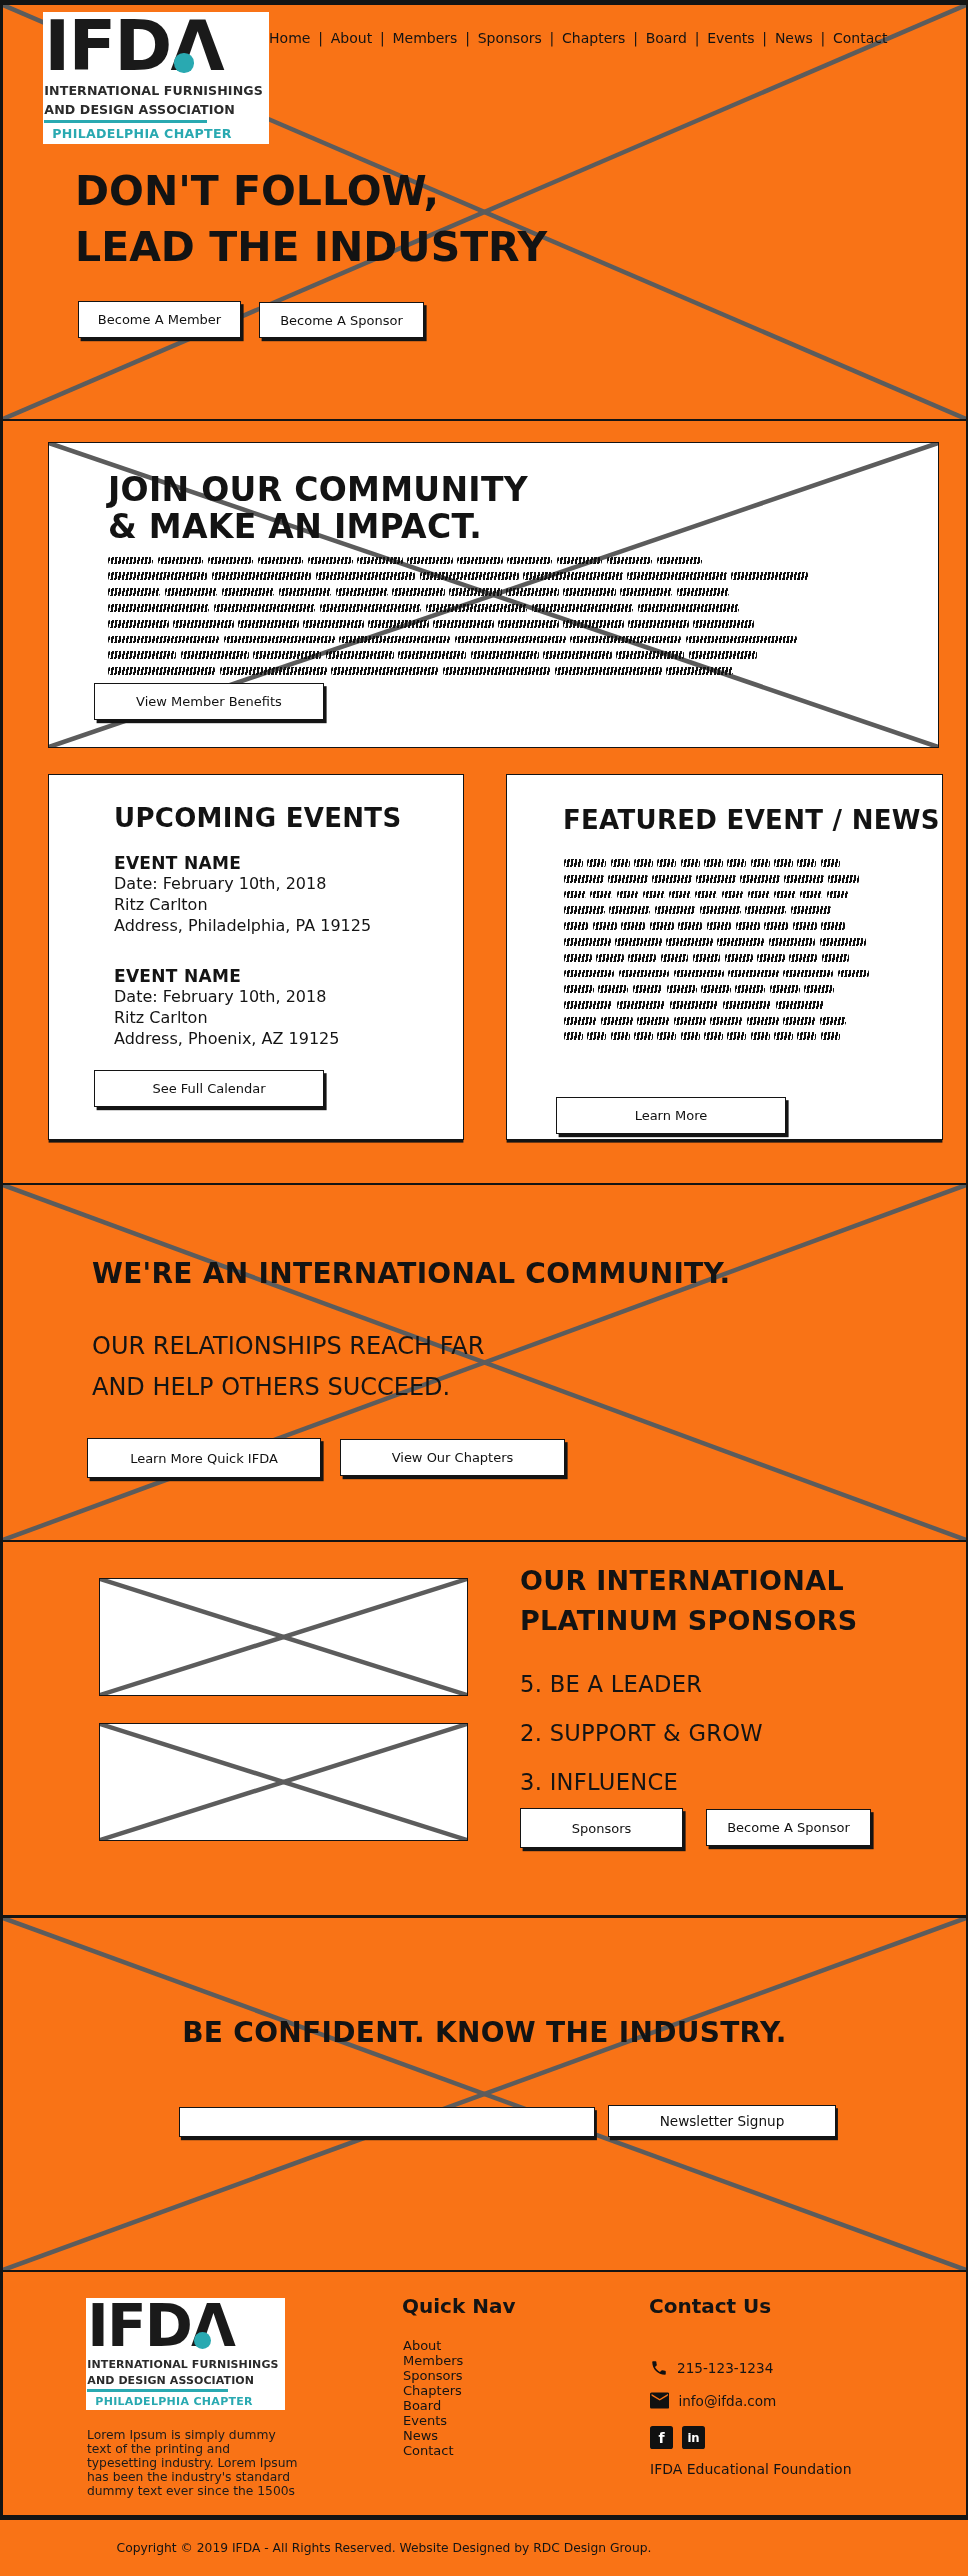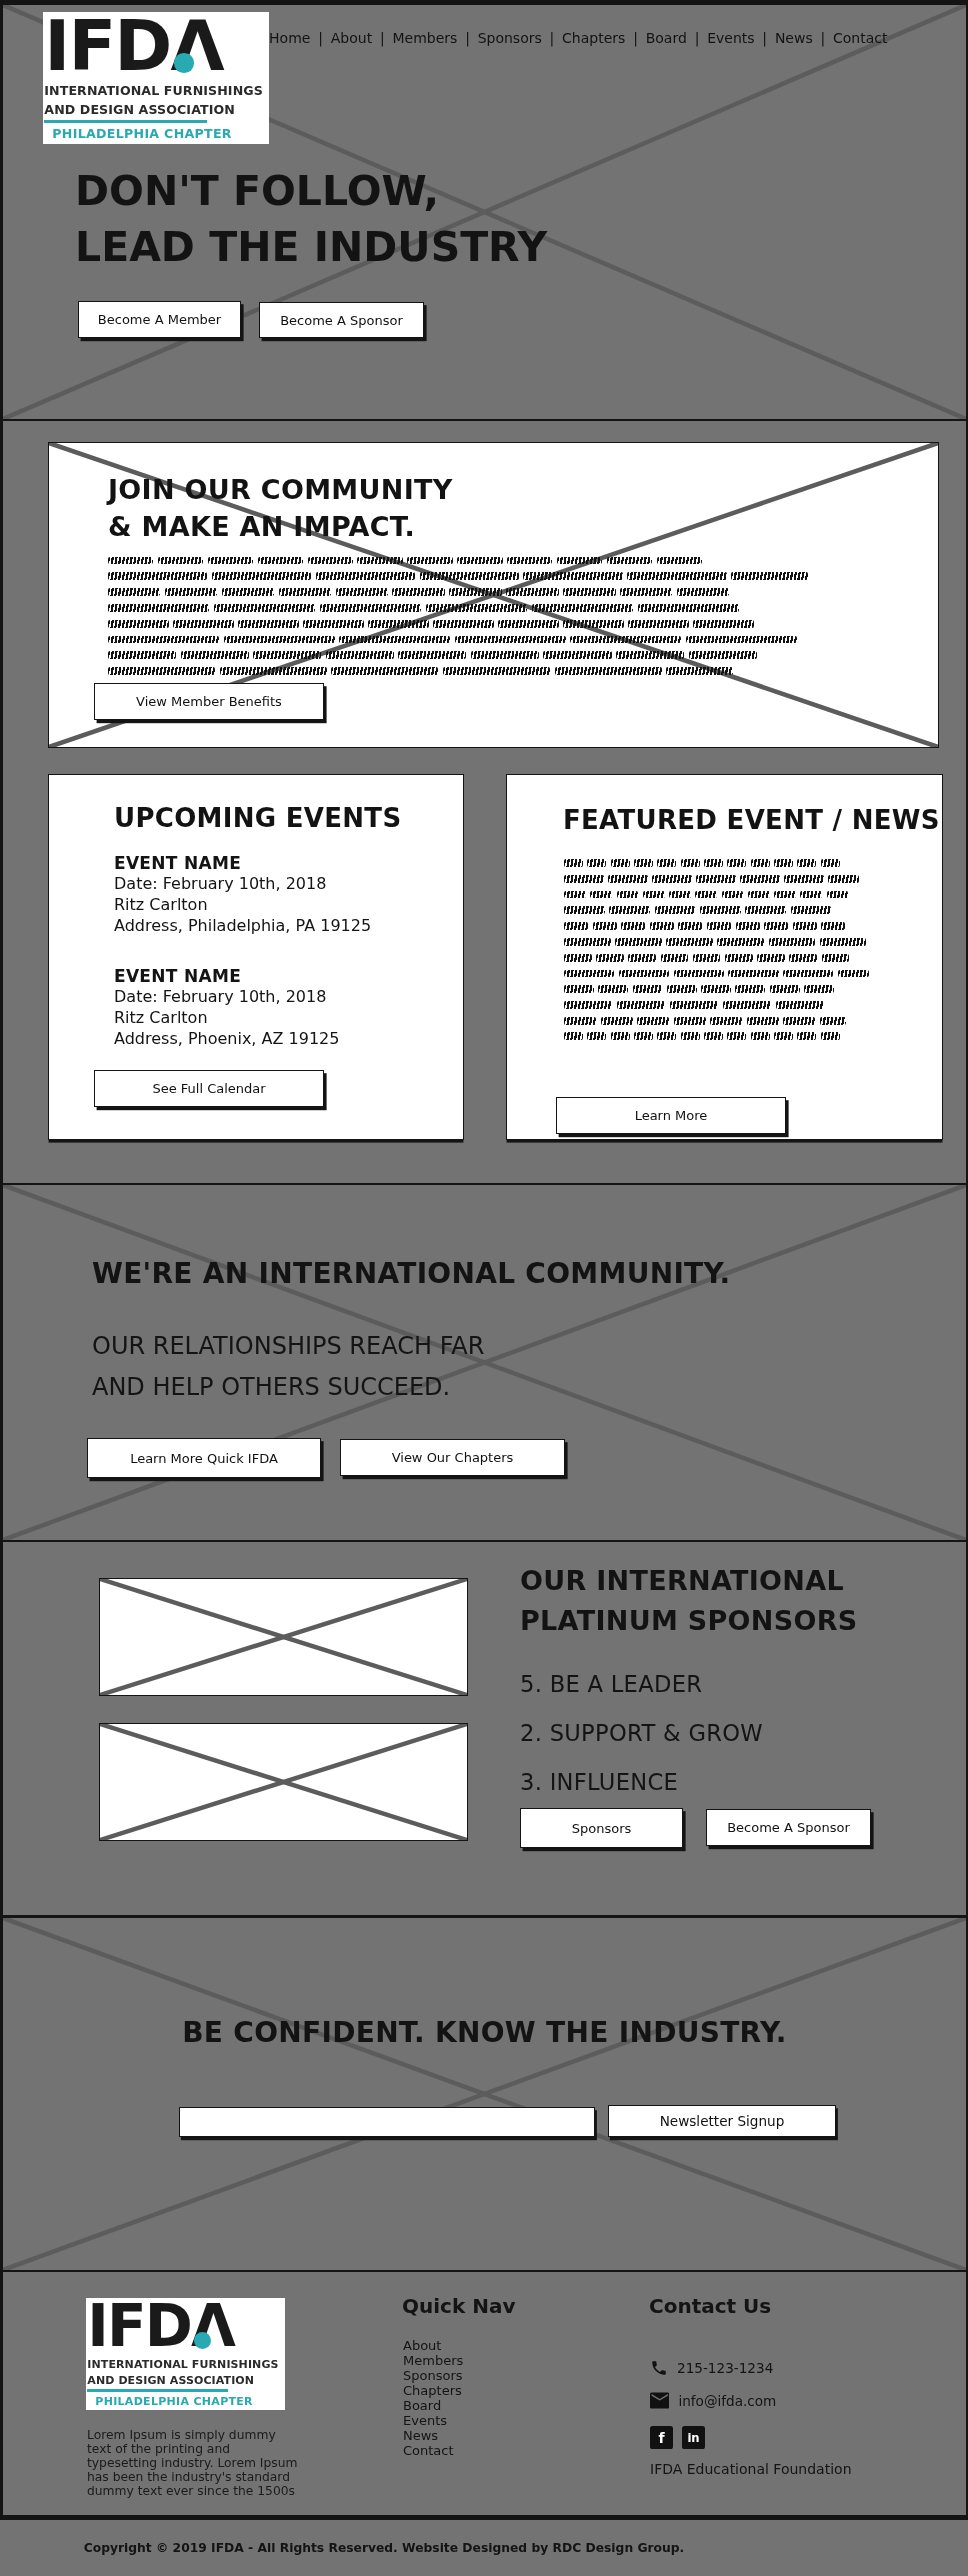--- a/index.html
+++ b/index.html
@@ -1,27 +1,27 @@
 <!DOCTYPE html>
 <html style="font-size:10.3px"><head>
 <meta charset="utf-8">
 <style>
   * { margin:0; padding:0; box-sizing:border-box; }
   html,body { background:#fff; }
   body { font-family:"DejaVu Sans", sans-serif; color:#141414; width:969px; }
-  .page { position:relative; width:969px; height:2576px; background:#737373; }
+  .page { position:relative; width:969px; height:2576px; background:#f97316; }
 
   .sec { position:relative; width:969px; border-left:3.2px solid #141414; border-right:3.2px solid #141414; border-bottom:2.6px solid #141414; overflow:hidden; }
   .sec-hero { height:421px; border-top:5.2px solid #141414; }
   .sec-main { height:764px; }
   .sec-community { height:357px; }
   .sec-sponsors { height:376px; border-bottom:3.9px solid #141414; }
   .sec-newsletter { height:354px; }
   .sec-footer { height:248px; border-bottom:5.8px solid #141414; }
-  .sec-copyright { position:relative; width:768px; height:56px;font-weight:bold; }
+  .sec-copyright { position:relative; width:768px; height:56px; }
 
   
   .xo { position:absolute; inset:0; width:100%; height:100%; z-index:0; }
   .xo line { stroke:#5c5c5c; stroke-width:4.5; vector-effect:non-scaling-stroke; }
   .above { position:absolute; z-index:2; }
 
   
   .logo { position:absolute; z-index:3; background:#fff; padding:1.3px 6.5px 2.6px 1.3px; }
   .logo-word { display:inline-flex; font-weight:700; letter-spacing:-1.9px; line-height:0.95; color:#1a1a1a; }
   .logo-lambda { position:relative; }
@@ -54,21 +54,21 @@
   .hero-title { left:72px; top:158px; font-size:41px; line-height:56px; letter-spacing:0px; }
 
   .panel { position:absolute; background:#fff; border:1.9px solid #141414; }
 
   
   .scrib { position:absolute; z-index:2; }
   .scrib-line { display:flex; gap:4.5px; height:7.8px; margin-bottom:8px; }
   .scrib-word { height:100%; border-radius:1.9px;
     background:repeating-linear-gradient(100deg, #131313 0 2.2px, rgba(0,0,0,0) 2.2px 3.7px); }
 
-  .join-title { font-size:27px; line-height:37px; letter-spacing:0.3px; }
+  .join-title { font-size:33px; line-height:37px; letter-spacing:0.3px; }
   .card-title { font-size:26px; letter-spacing:0.3px; }
   .event-name { font-size:17px; font-weight:600; letter-spacing:0.3px; }
   .event-line { font-size:16px; line-height:21px; }
 
   .comm-title { font-size:28px; letter-spacing:0.3px; }
   .comm-sub { font-size:24px; line-height:41px; font-weight:500; }
 
   .spon-title { font-size:27px; line-height:40px; letter-spacing:0.3px; }
   .spon-item { font-size:22.6px; line-height:49px; font-weight:500; letter-spacing:0.3px; }
 

